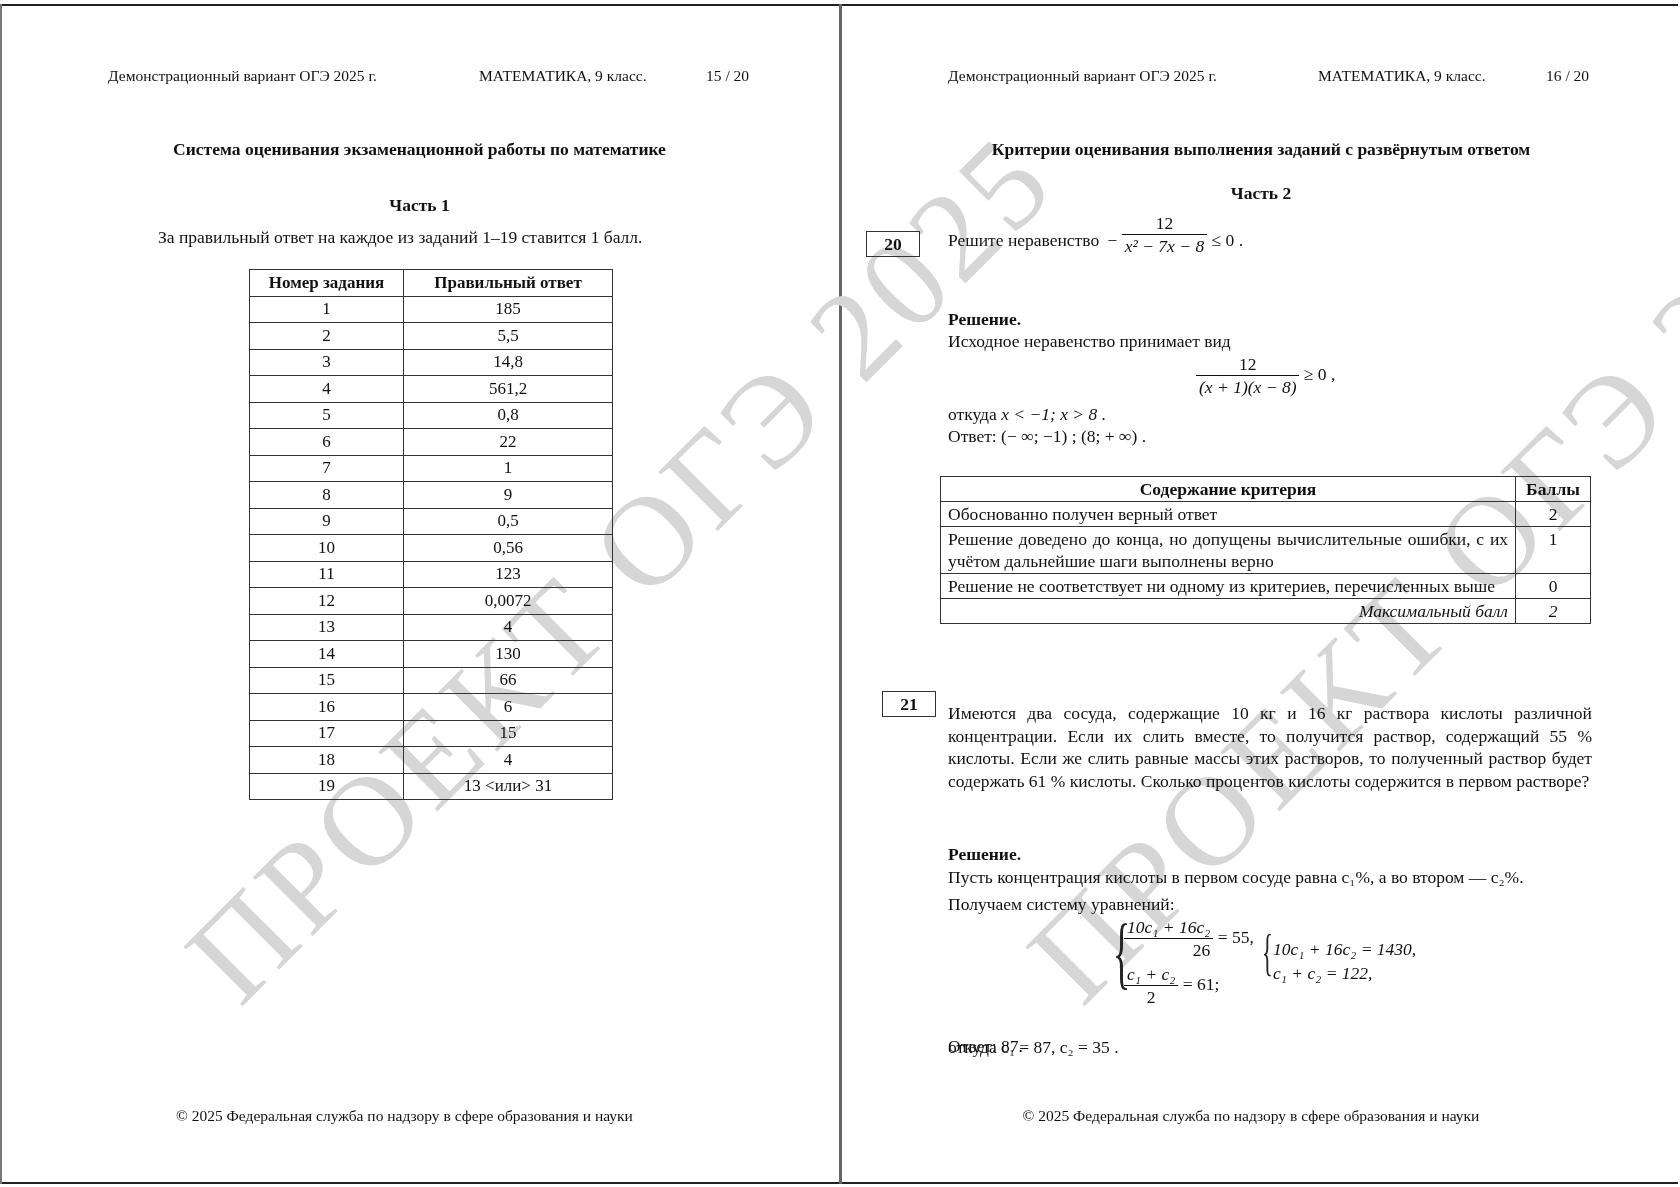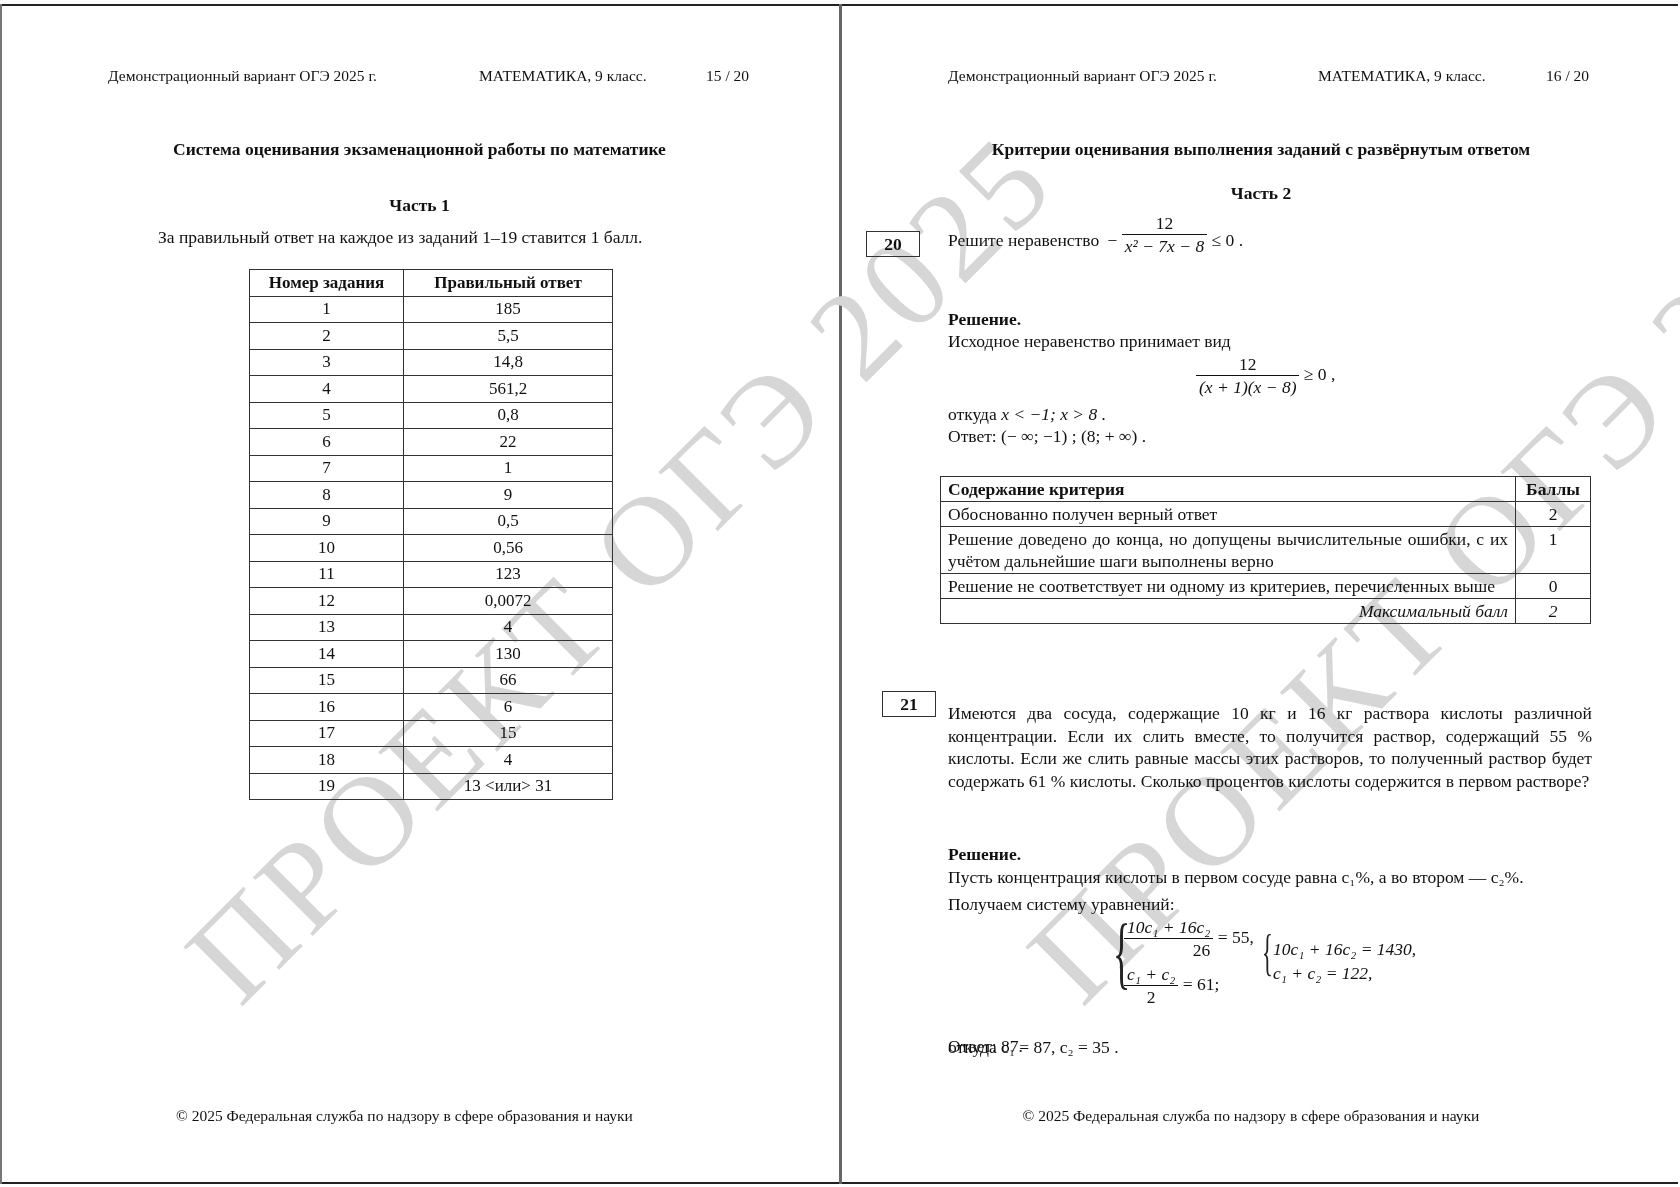--- a/index.html
+++ b/index.html
@@ -183,21 +183,21 @@
   <span class="it">x &lt; −1;  x &gt; 8 .</span>
 </div>
 <div class="para" style="left:948px; top:426px;">
   <span>Ответ:</span>
   <span>(− ∞; −1) ;  (8; + ∞) .</span>
 </div>
 
 <table class="crit">
   <thead>
     <tr>
-      <th class="txt" style="margin-left:12px;">Содержание критерия</th>
+      <th class="txt" style="text-align:center;margin-left:12px;">Содержание критерия</th>
       <th class="pts">Баллы</th>
     </tr>
   </thead>
   <tbody>
     <tr>
         <td class="txt">Обоснованно получен верный ответ</td>
         <td class="pts">2</td>
       </tr>
     <tr>
         <td class="txt">Решение доведено до конца, но допущены вычислительные ошибки, с их учётом дальнейшие шаги выполнены верно</td>

